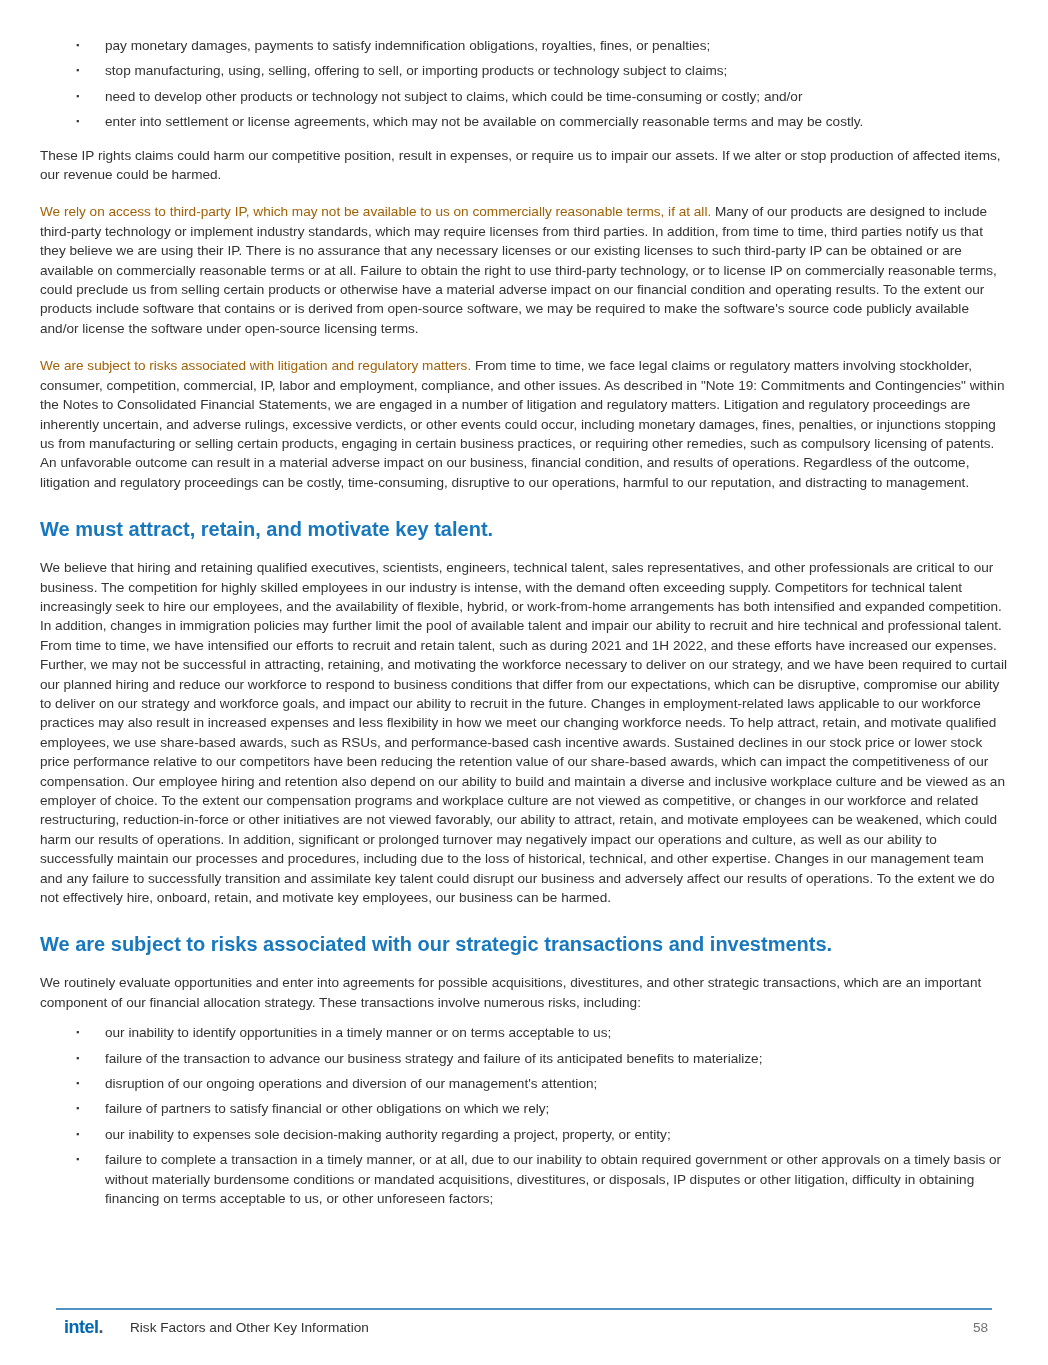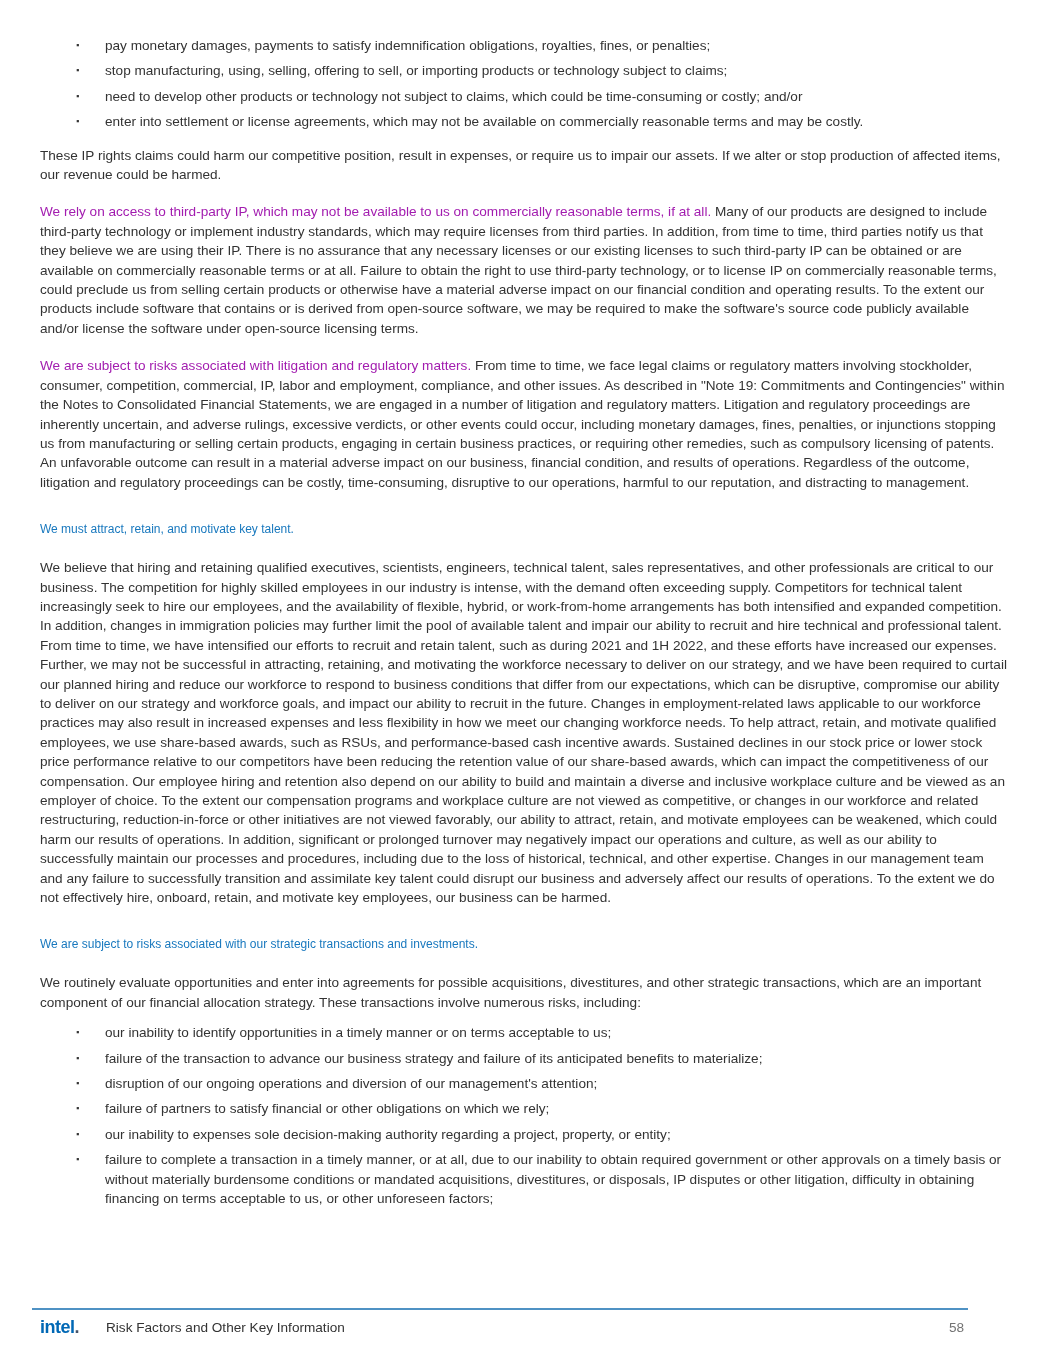--- a/index.html
+++ b/index.html
@@ -23,31 +23,31 @@
   ul.sq-list li { display: flex; margin: 0 0 6px 0; }
   .bullet-marker {
     flex: none;
     width: 65px;
     padding-left: 36px;
     font-size: 9px;
     line-height: 19.4px;
     color: #333333;
   }
   .bullet-text { flex: 1; }
-  .lead { color: #a21caf; }
+  .lead { color: #a16207; }
   h2 {
     color: #1878be;
-    font-size: 12px;
-    font-weight: 400;
+    font-size: 20px;
+    font-weight: 700;
     line-height: 25px;
     margin: 25px 0 16px 0;
   }
   .footer {
     position: absolute;
-    left: 32px;
+    left: 56px;
     width: 936px;
     top: 1308px;
     border-top: 2px solid #4f92c4;
     padding: 7px 2px 0 8px;
     display: flex;
     align-items: center;
   }
   .intel-logo {
     color: #0068b5;
     font-size: 18px;

